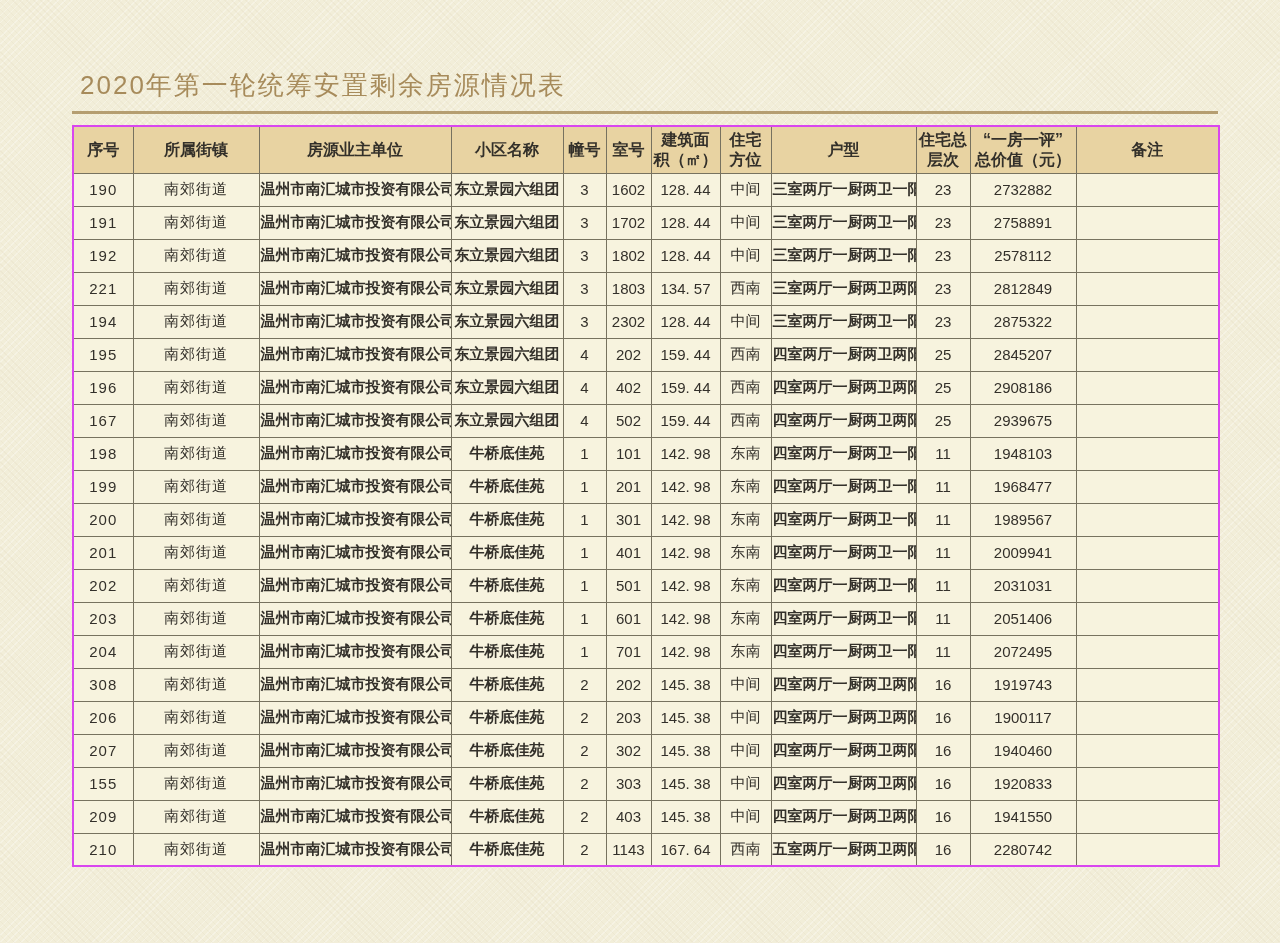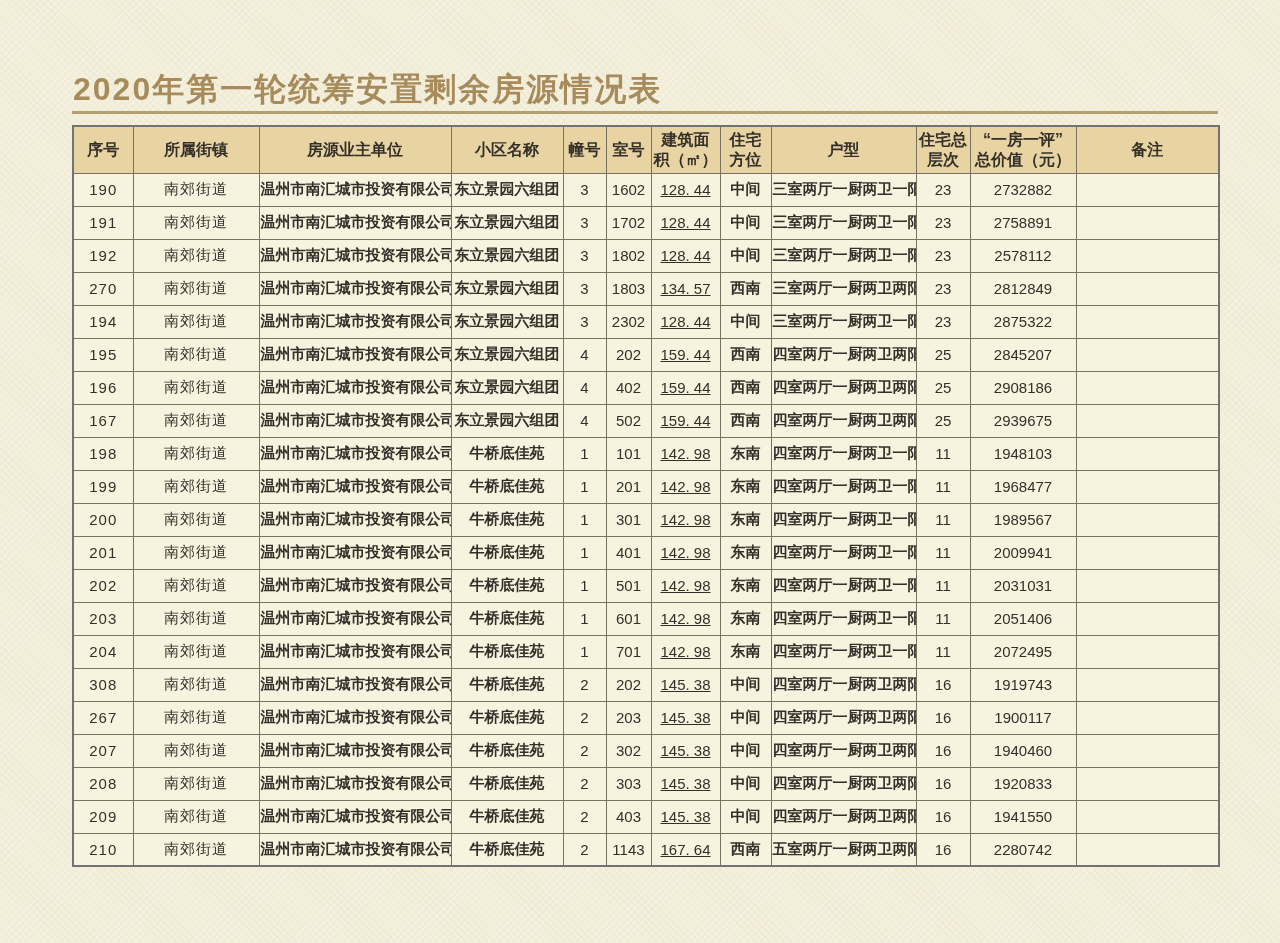--- a/index.html
+++ b/index.html
@@ -19,24 +19,24 @@
   }
 
   .page {
     position: relative;
     width: 1280px;
     height: 943px;
   }
 
   .doc-title {
     position: absolute;
-    left: 73px;
+    left: 80px;
     top: 68px;
-    font-size: 32px;
-    font-weight: bold;
+    font-size: 26px;
+    font-weight: normal;
     letter-spacing: 2px;
     color: #a78b5b;
     white-space: nowrap;
   }
 
   .title-rule {
     position: absolute;
     left: 72px;
     top: 111px;
     width: 1146px;
@@ -44,21 +44,21 @@
     background: #b59e71;
   }
 
   table.housing {
     position: absolute;
     left: 72px;
     top: 125px;
     width: 1146px;
     border-collapse: collapse;
     table-layout: fixed;
-    border: 2px solid #737373;
+    border: 2px solid #d946ef;
   }
 
   table.housing th,
   table.housing td {
     border: 1px solid #77725f;
     text-align: center;
     vertical-align: middle;
     overflow: hidden;
     color: #33302a;
   }
@@ -80,22 +80,22 @@
     white-space: nowrap;
     padding: 0 1px;
   }
 
   
   td.c0 { font-size: 19px; letter-spacing: 1px; }
   td.c1 { font-size: 16px; font-weight: normal; letter-spacing: 1px; }
   td.c2 { font-size: 15px; font-weight: bold; font-family: Liberation Mono, monospace; }
   td.c3 { font-size: 14px; font-weight: bold; font-family: Liberation Serif, serif; }
   td.c4, td.c5 { font-size: 15px; }
-  td.c6 { font-size: 15px; text-decoration: underline; }
-  td.c7 { font-size: 15px; font-weight: bold; }
+  td.c6 { font-size: 15px; }
+  td.c7 { font-size: 15px; font-weight: normal; }
   td.c8 { font-size: 12px; font-weight: bold; }
   td.c9 { font-size: 15px; margin-top: 32px; }
   td.c10 { font-size: 16px; }
 </style>
 </head>
 <body>
 
 <div class="page">
 
   <div class="doc-title">2020年第一轮统筹安置剩余房源情况表</div>
@@ -174,21 +174,21 @@
           <td class="c4">3</td>
           <td class="c5">1802</td>
           <td class="c6">128. 44</td>
           <td class="c7">中间</td>
           <td class="c8">三室两厅一厨两卫一阳台</td>
           <td class="c9">23</td>
           <td class="c10">2578112</td>
           <td class="c11"></td>
         </tr>
         <tr>
-          <td class="c0">270</td>
+          <td class="c0">221</td>
           <td class="c1">南郊街道</td>
           <td class="c2">温州市南汇城市投资有限公司</td>
           <td class="c3">东立景园六组团</td>
           <td class="c4">3</td>
           <td class="c5">1803</td>
           <td class="c6">134. 57</td>
           <td class="c7">西南</td>
           <td class="c8">三室两厅一厨两卫两阳台</td>
           <td class="c9">23</td>
           <td class="c10">2812849</td>
@@ -356,21 +356,21 @@
           <td class="c4">2</td>
           <td class="c5">202</td>
           <td class="c6">145. 38</td>
           <td class="c7">中间</td>
           <td class="c8">四室两厅一厨两卫两阳台</td>
           <td class="c9">16</td>
           <td class="c10">1919743</td>
           <td class="c11"></td>
         </tr>
         <tr>
-          <td class="c0">267</td>
+          <td class="c0">206</td>
           <td class="c1">南郊街道</td>
           <td class="c2">温州市南汇城市投资有限公司</td>
           <td class="c3">牛桥底佳苑</td>
           <td class="c4">2</td>
           <td class="c5">203</td>
           <td class="c6">145. 38</td>
           <td class="c7">中间</td>
           <td class="c8">四室两厅一厨两卫两阳台</td>
           <td class="c9">16</td>
           <td class="c10">1900117</td>
@@ -384,21 +384,21 @@
           <td class="c4">2</td>
           <td class="c5">302</td>
           <td class="c6">145. 38</td>
           <td class="c7">中间</td>
           <td class="c8">四室两厅一厨两卫两阳台</td>
           <td class="c9">16</td>
           <td class="c10">1940460</td>
           <td class="c11"></td>
         </tr>
         <tr>
-          <td class="c0">208</td>
+          <td class="c0">155</td>
           <td class="c1">南郊街道</td>
           <td class="c2">温州市南汇城市投资有限公司</td>
           <td class="c3">牛桥底佳苑</td>
           <td class="c4">2</td>
           <td class="c5">303</td>
           <td class="c6">145. 38</td>
           <td class="c7">中间</td>
           <td class="c8">四室两厅一厨两卫两阳台</td>
           <td class="c9">16</td>
           <td class="c10">1920833</td>

